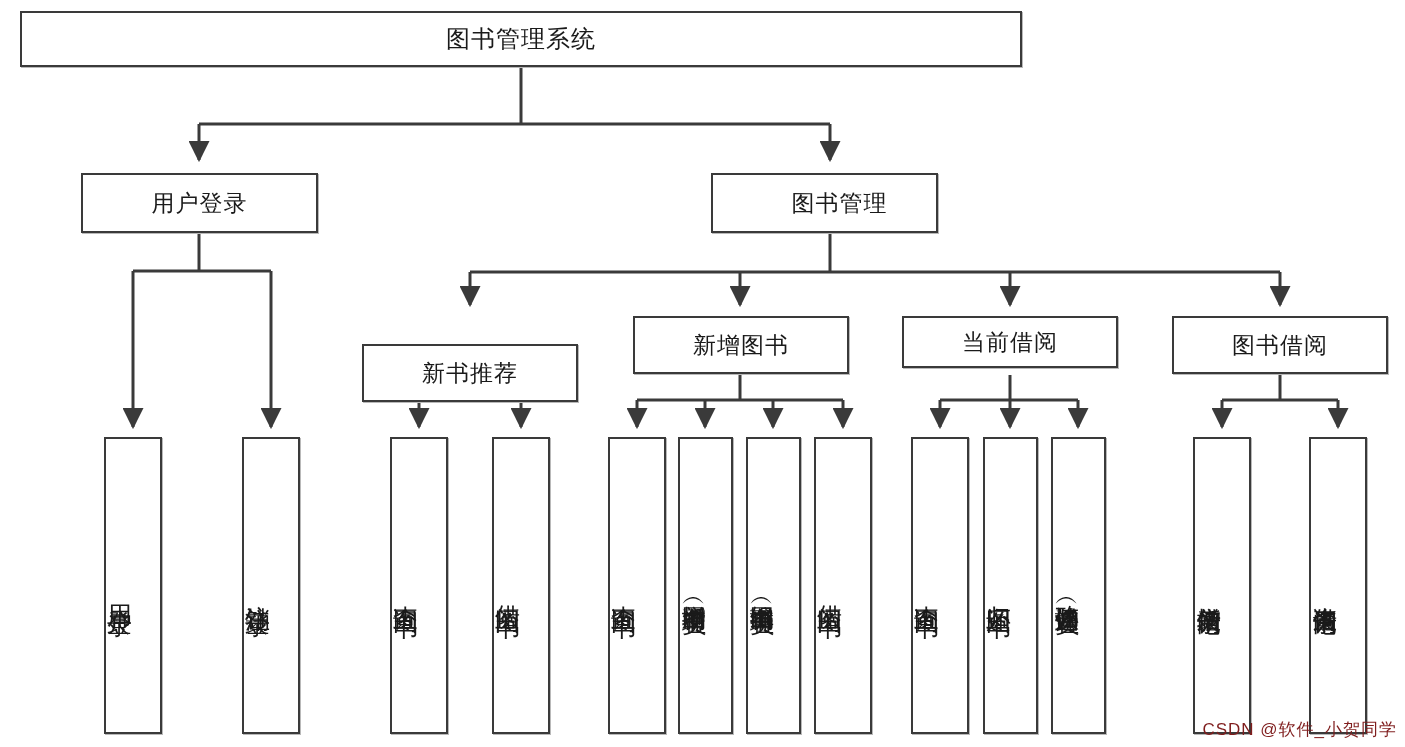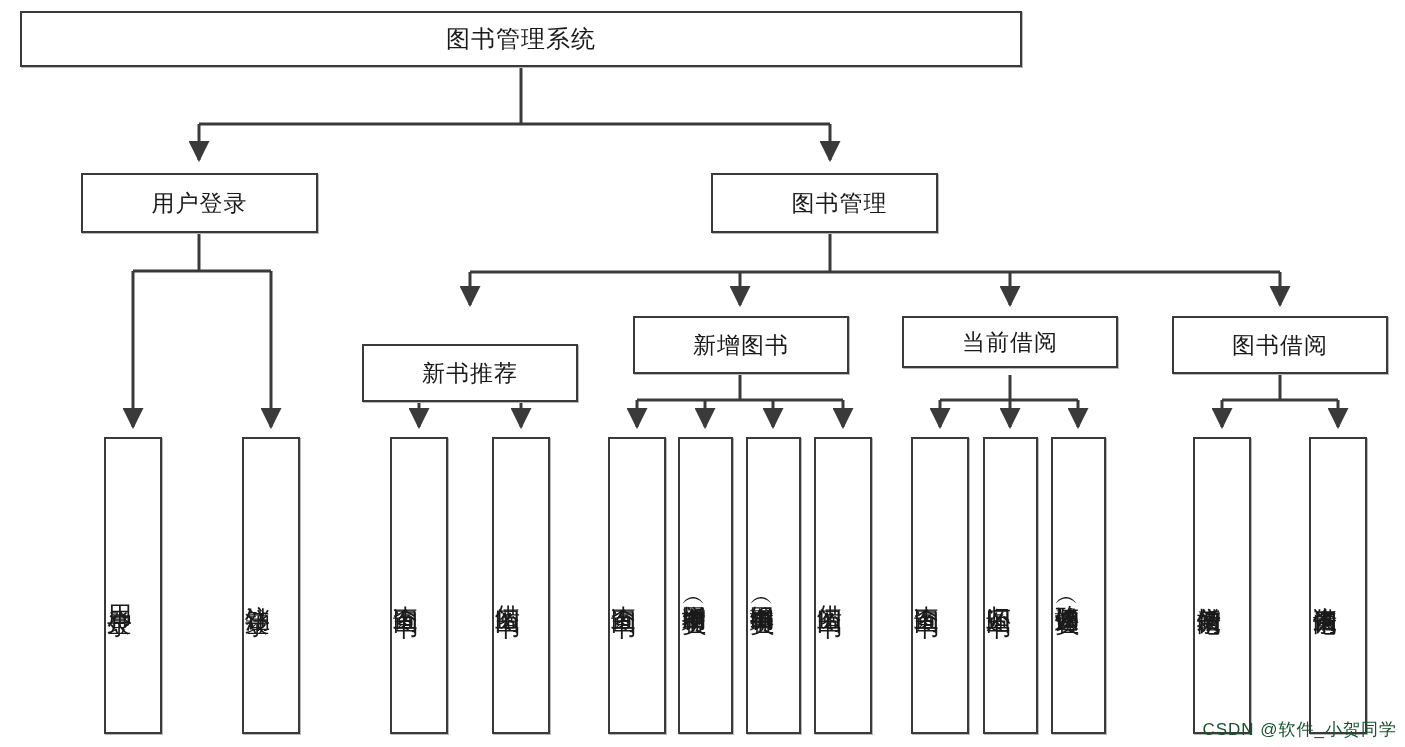--- a/index.html
+++ b/index.html
@@ -38,21 +38,21 @@
     letter-spacing:3px;
     white-space:nowrap;
     color:#1a1a1a;
   }
   .vtext.tight{letter-spacing:1px;font-size:24px;}
 
   .watermark{
     position:absolute;
     right:8px;bottom:6px;
     font-size:17px;
-    color:#14532d;
+    color:#7f1d1d;
     letter-spacing:1px;
     white-space:nowrap;
   }
 </style>
 </head>
 <body>
 
 <div id="stage">
 
   <svg class="edges" viewBox="0 0 1405 747">

